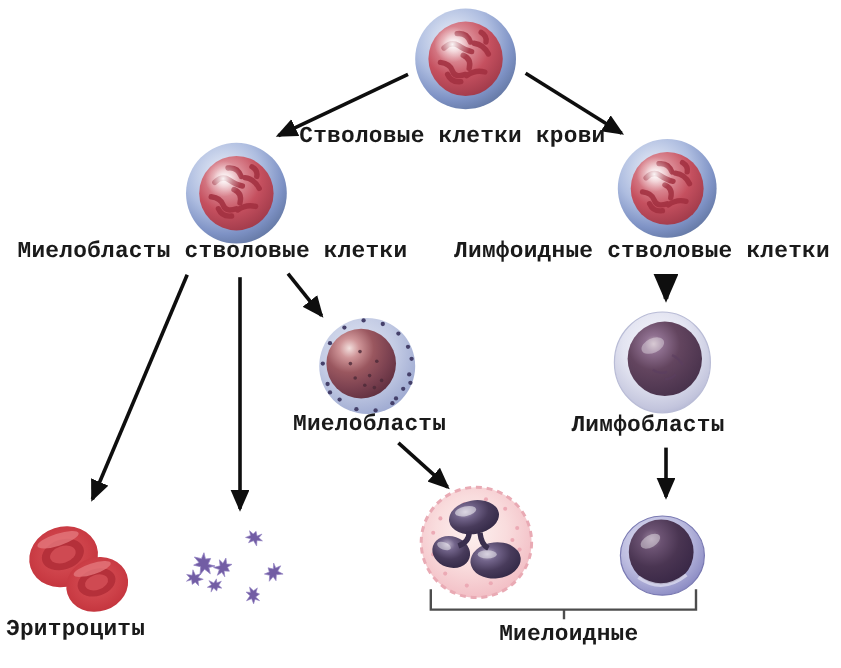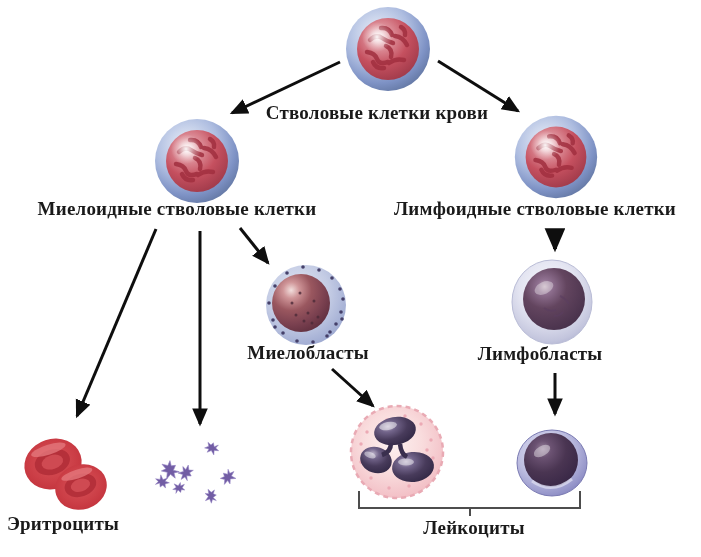--- a/index.html
+++ b/index.html
@@ -1,20 +1,20 @@
 <!DOCTYPE html>
 <html><head>
 <meta charset="utf-8">
 <style>
   html,body{margin:0;padding:0;background:#ffffff;}
   .stage{
     position:relative;
     width:701px;height:557px;
     background:#ffffff;
-    font-family:Liberation Serif, serif;
+    font-family:Liberation Mono, monospace;
     overflow:hidden;
   }
   .layer{position:absolute;left:0;top:0;}
   .lbl{
     position:absolute;
     transform:translateX(-50%);
     white-space:nowrap;
     font-weight:bold;
     font-size:19px;
     letter-spacing:.2px;
@@ -254,20 +254,20 @@
       <use href="#splat" transform="translate(170,470) scale(1.2) rotate(50)"></use>
       <use href="#splat" transform="translate(186,473) scale(1.0) rotate(120)"></use>
       <use href="#splat" transform="translate(162,482) scale(0.9) rotate(200)"></use>
       <use href="#splat" transform="translate(228,477) scale(1.0) rotate(310)"></use>
       <use href="#splat" transform="translate(211,496) scale(0.9) rotate(80)"></use>
       <use href="#splat" transform="translate(179,488) scale(0.8) rotate(160)"></use>
     </g>
   </svg>
 
   <div class="lbl" style="left:377px;top:102px">Стволовые клетки крови</div>
-  <div class="lbl" style="left:177px;top:198px">Миелоидные стволовые клетки</div>
+  <div class="lbl" style="left:177px;top:198px">Миелобласты стволовые клетки</div>
   <div class="lbl" style="left:535px;top:198px">Лимфоидные стволовые клетки</div>
   <div class="lbl" style="left:308px;top:342px">Миелобласты</div>
   <div class="lbl" style="left:540px;top:343px">Лимфобласты</div>
   <div class="lbl" style="left:63px;top:513px">Эритроциты</div>
-  <div class="lbl" style="left:474px;top:517px">Лейкоциты</div>
+  <div class="lbl" style="left:474px;top:517px">Миелоидные</div>
 
 </div>
 
 </body></html>

